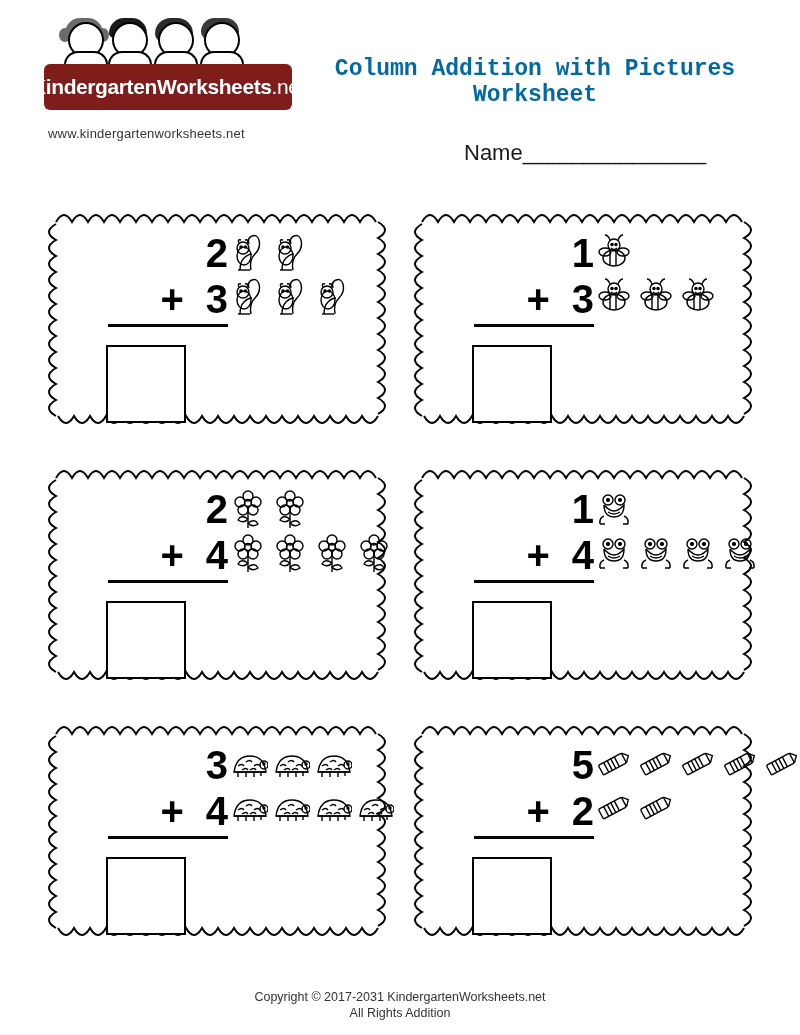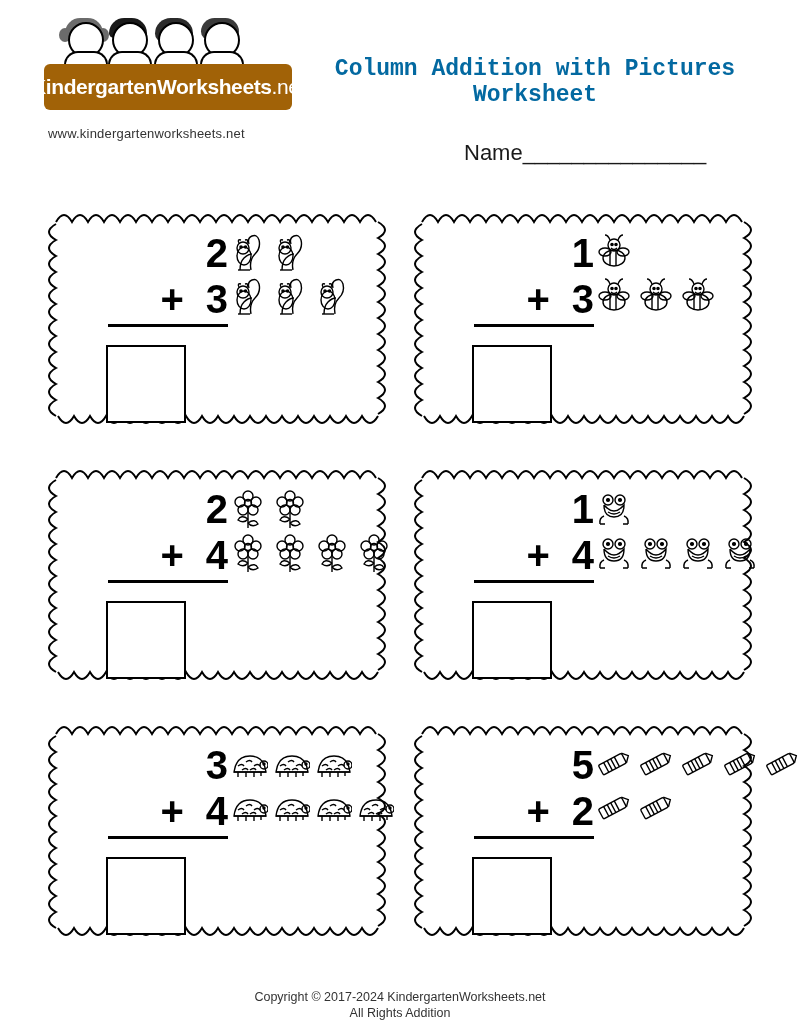--- a/index.html
+++ b/index.html
@@ -88,21 +88,21 @@
   }
   .kid .pig-l { left: -3px; }
   .kid .pig-r { left: 35px; }
 
   .logo-band {
     position: absolute;
     left: 0px;
     top: 46px;
     width: 248px;
     height: 46px;
-    background: #a16207;
+    background: #7f1d1d;
     border-radius: 6px;
     display: flex;
     align-items: center;
     justify-content: center;
   }
   .logo-text {
     color: #ffffff;
     font-size: 21px;
     letter-spacing: -0.4px;
     white-space: nowrap;
@@ -818,15 +818,15 @@
               </g>
             </svg>
         </div>
       </div>
     </div>
   </div>
 
 </div>
 
 <div class="footer">
-  <div>Copyright © 2017-2024 KindergartenWorksheets.net</div>
+  <div>Copyright © 2017-2031 KindergartenWorksheets.net</div>
   <div>All Rights Addition</div>
 </div>
 
 </body></html>

